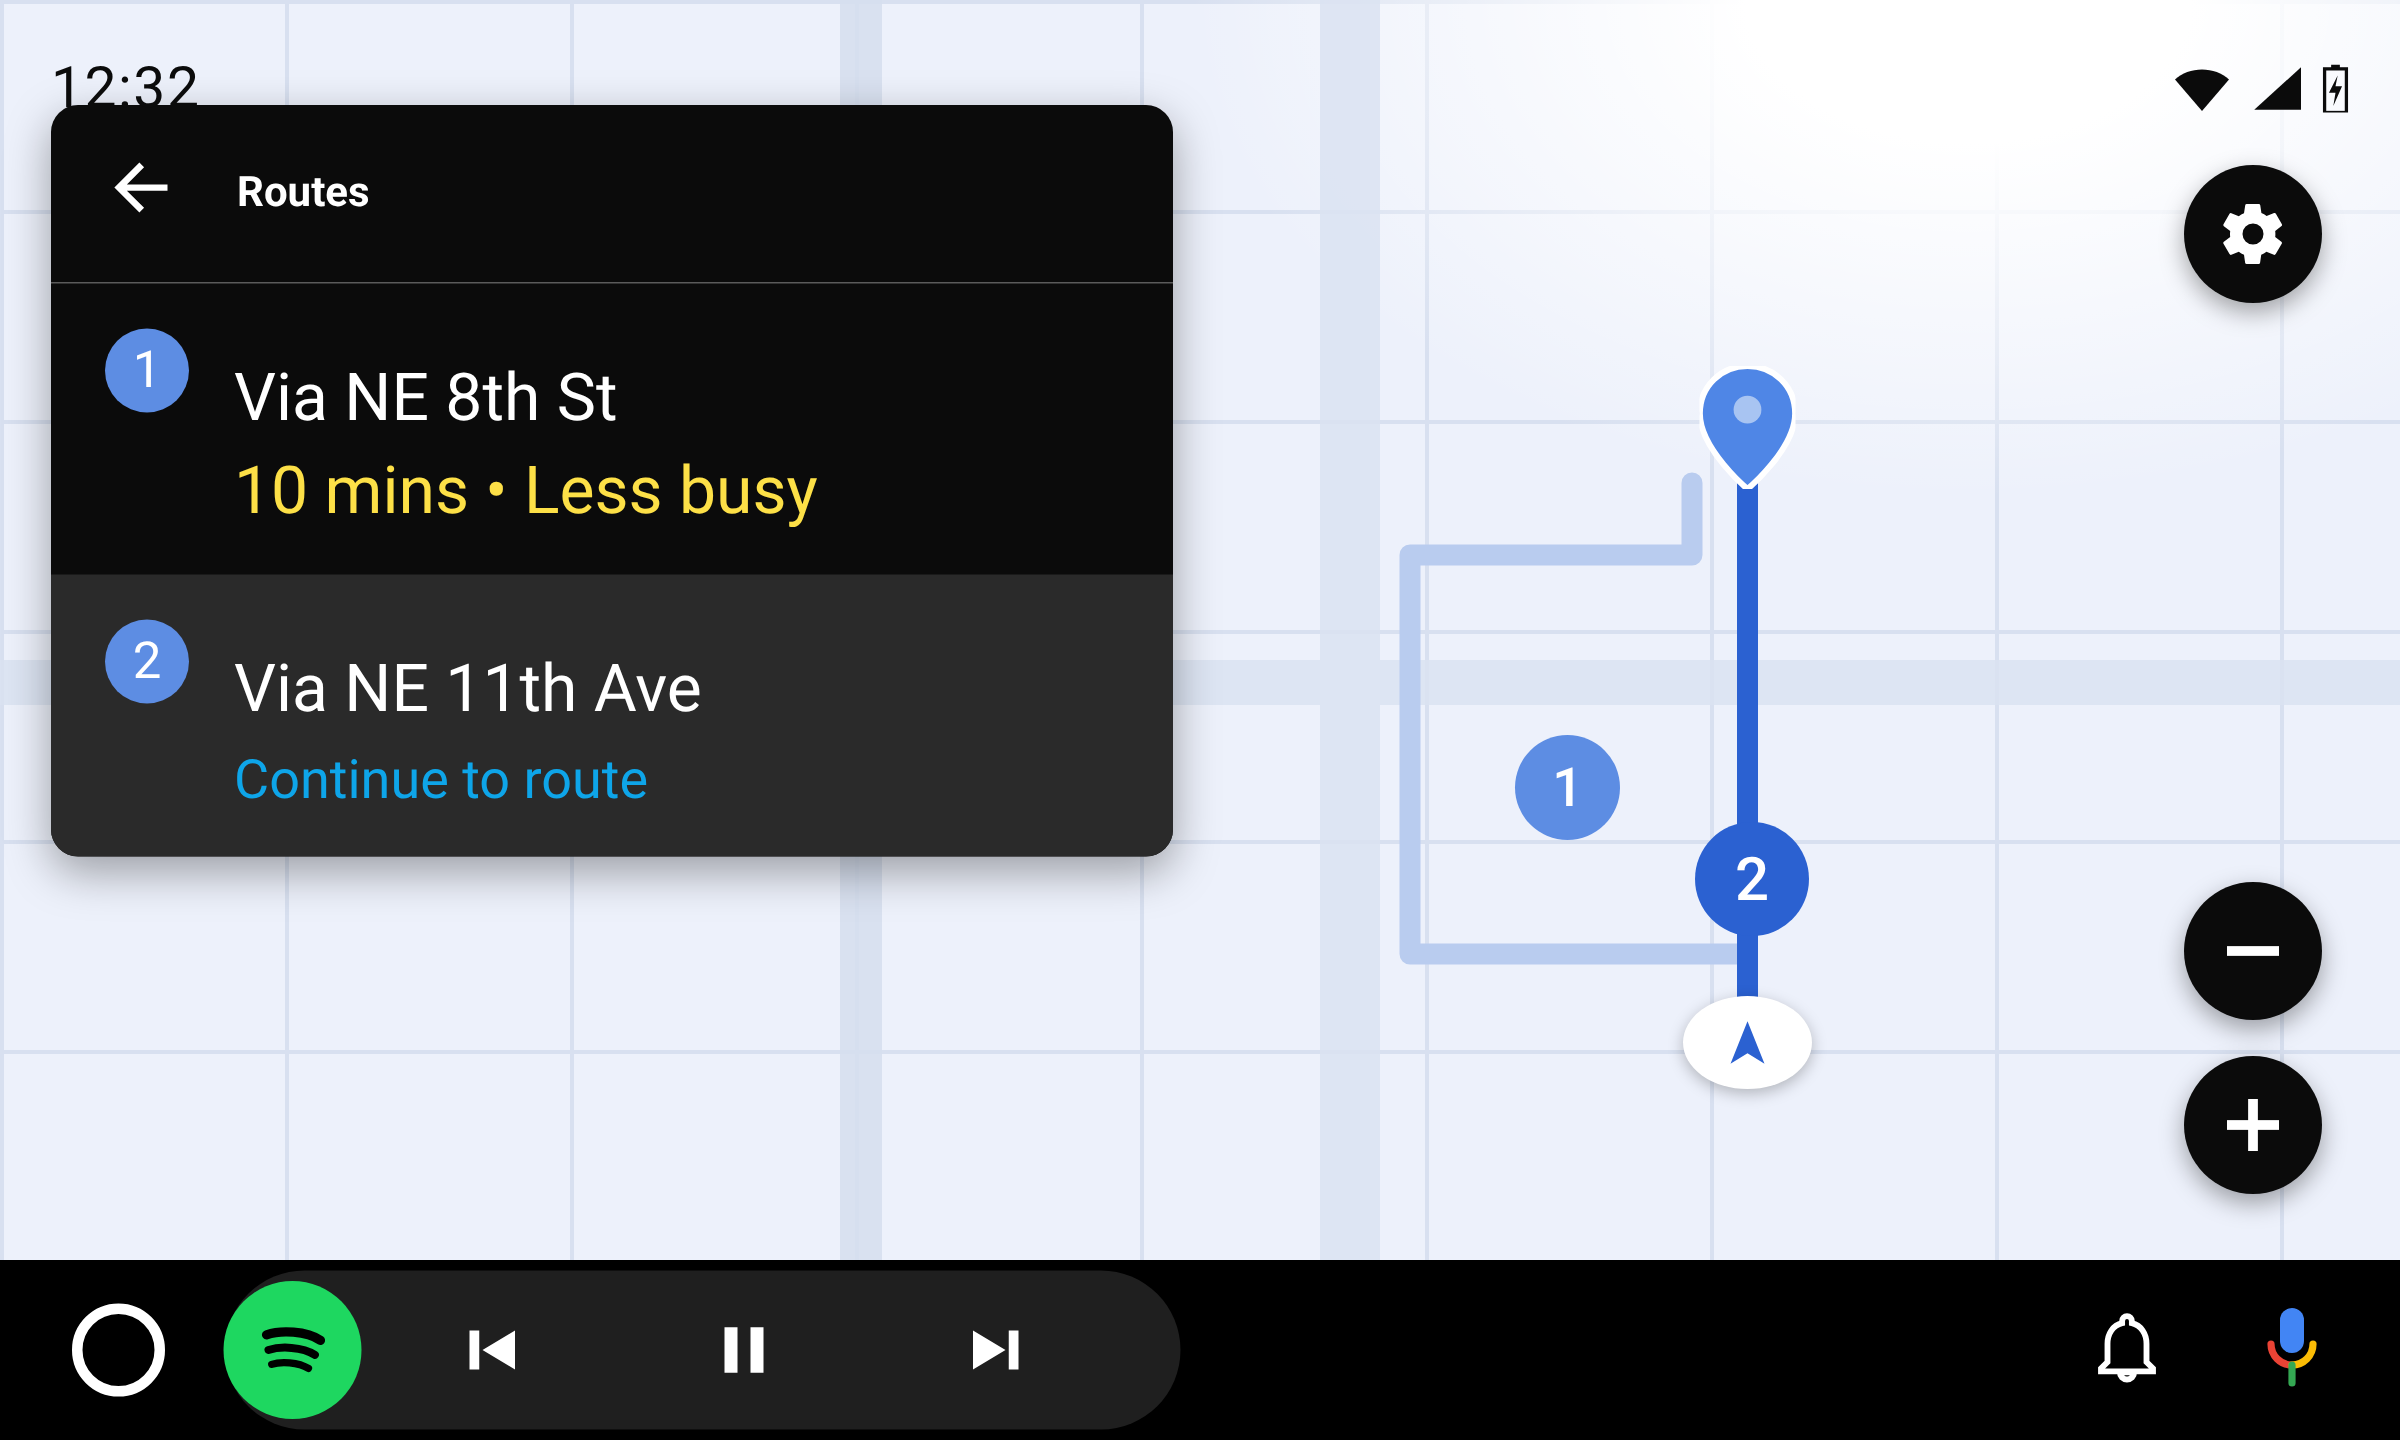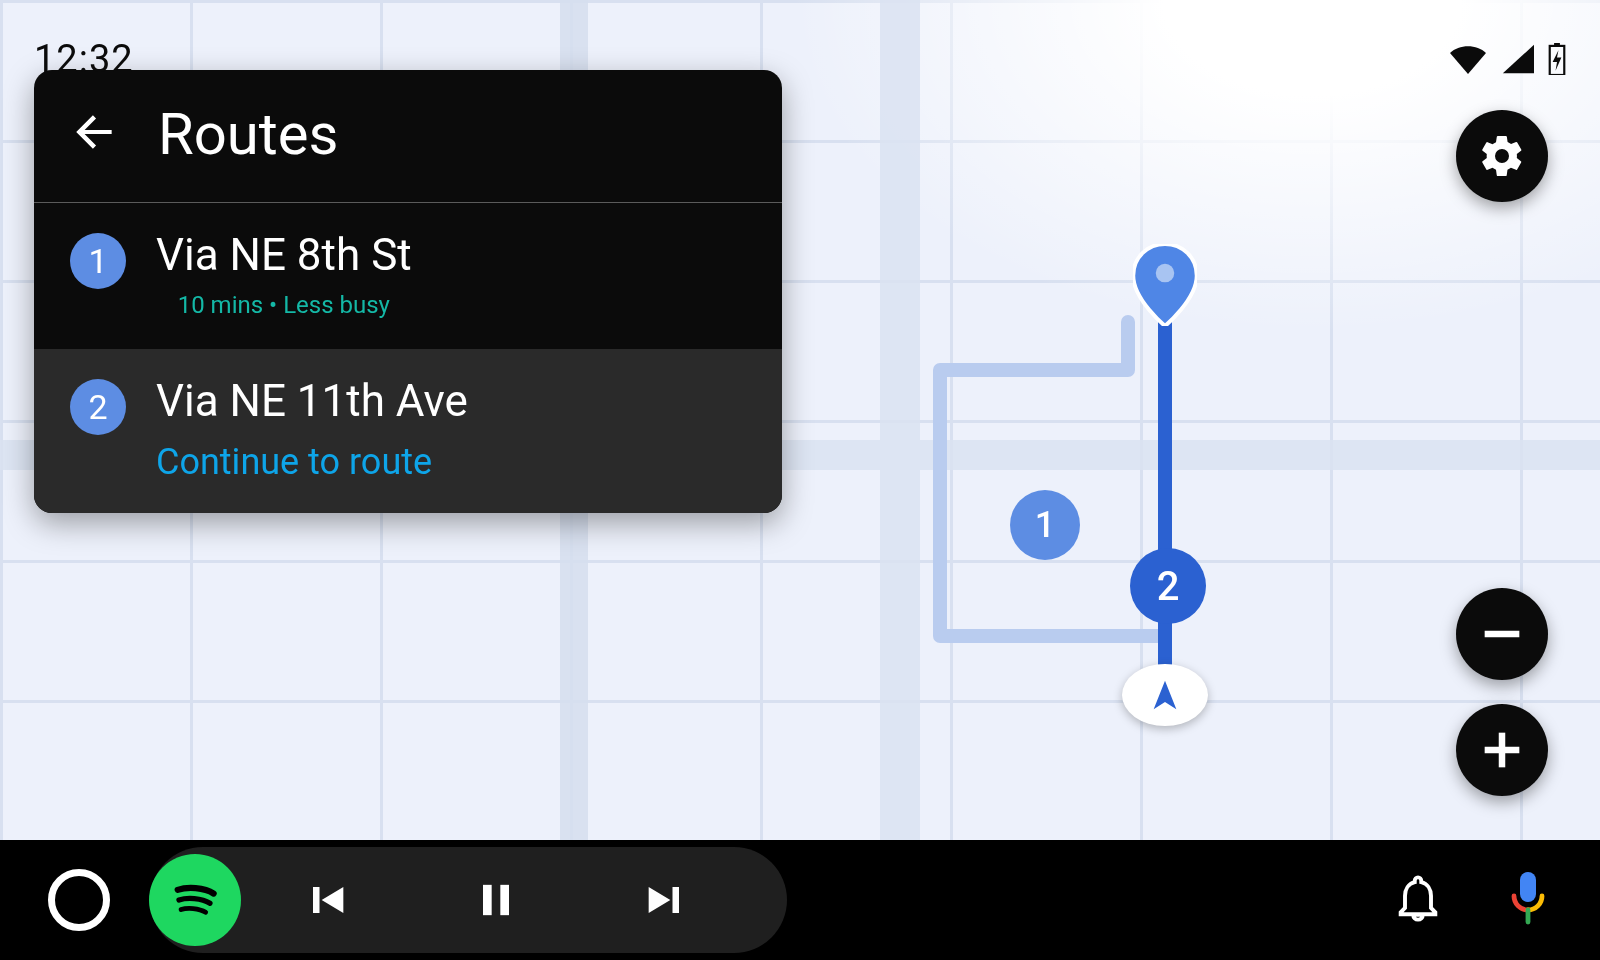--- a/index.html
+++ b/index.html
@@ -37,29 +37,29 @@
   .marker-1 { width:70px; height:70px; background:#5d8de3; font-size:36px; }
   .marker-2 { width:76px; height:76px; background:#2b61d1; font-size:40px; }
   .dest-pin { position:absolute; z-index:3; }
   .current-loc { position:absolute; z-index:3; width:86px; height:62px; background:#fff; border-radius:50%/50%; box-shadow:0 3px 10px rgba(0,0,0,.25); display:flex; align-items:center; justify-content:center; }
   .current-loc svg { display:block; }
 
   
   .routes-panel { position: absolute; top: 70px; left: 34px; width: 748px; background: #0b0b0b; border-radius: 18px; overflow: hidden; z-index: 30; box-shadow: 0 10px 30px rgba(0,0,0,.35); }
   .panel-header { display:flex; align-items:center; gap: 38px; padding: 30px 36px 34px; }
   .panel-header .back-icon { color:#fff; }
-  .panel-title { color:#fff; font-size: 58px; font-weight: 400; }
+  .panel-title { color:#fff; font-size: 28px; font-weight: 700; }
   .panel-divider { height:1px; background:#5b5b5b; }
 
   .route-item { padding: 26px 36px 30px; display:flex; gap: 30px; align-items:flex-start; }
   .route-item.selected { background:#2a2a2a; }
   .route-badge { flex: 0 0 56px; width:56px; height:56px; border-radius:50%; background:#5d8de3; color:#fff; display:flex; align-items:center; justify-content:center; font-size:34px; margin-top:4px; }
-  .route-body { display:flex; flex-direction:column; gap: 10px; }
+  .route-body { display:flex; flex-direction:column; gap: 10px; margin-top: 24px; }
   .route-name { color:#fff; font-size: 44px; }
-  .route-sub { color:#14b8a6; font-size: 24px; text-align: center; }
+  .route-sub { color:#fde047; font-size: 44px; text-align: center; }
   .route-cta { color:#0ea5e9; font-size: 36px; margin-top:4px; }
 
   
   .round-btn { position:absolute; width:92px; height:92px; border-radius:50%; background:#0b0b0b; display:flex; align-items:center; justify-content:center; z-index:20; box-shadow:0 6px 16px rgba(0,0,0,.35); }
   .round-btn svg { fill:#fff; }
   .btn-settings { top: 110px; right: 52px; }
   .btn-zoomout { right: 52px; bottom: 280px; }
   .btn-zoomin  { right: 52px; bottom: 164px; }
 
   

